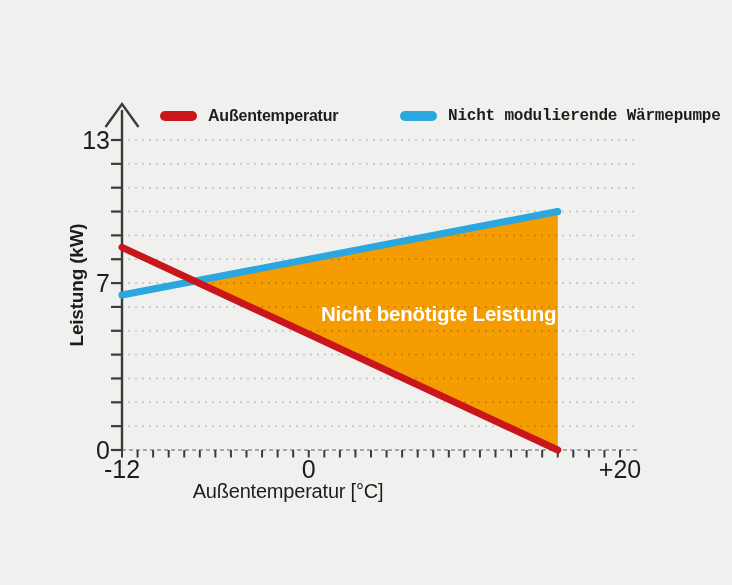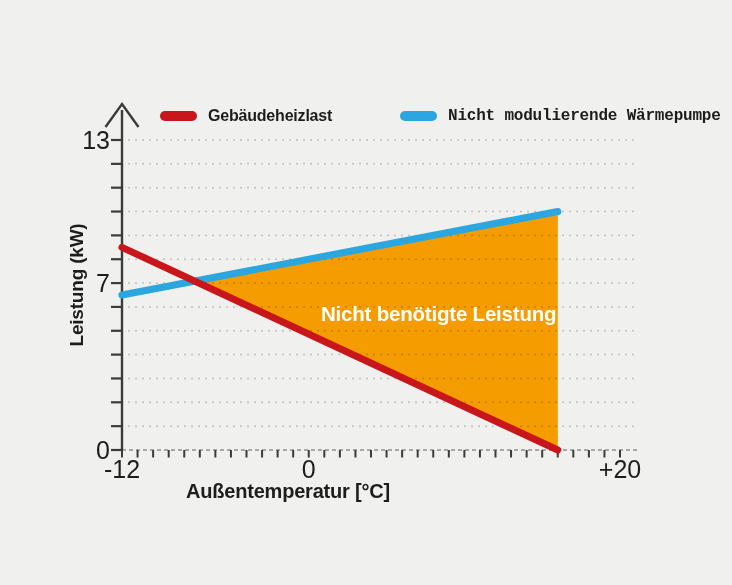--- a/index.html
+++ b/index.html
@@ -45,21 +45,21 @@
     font-weight: 700;
     letter-spacing: -0.2px;
     white-space: nowrap;
   }
   .xlabel {
     position: absolute;
     left: 288px;
     top: 480px;
     transform: translateX(-50%);
     font-size: 20px;
-    font-weight: 700;
+    font-weight: 400;
     letter-spacing: -0.2px;
     white-space: nowrap;
   }
   .ylabel {
     position: absolute;
     left: 77px;
     top: 285px;
     transform: translate(-50%, -50%) rotate(-90deg);
     font-size: 19px;
     font-weight: 600;
@@ -143,21 +143,21 @@
       <text x="110" y="291.578" text-anchor="end" font-size="25" fill="#1d1d1b">7</text>
       <text x="110" y="148.502" text-anchor="end" font-size="25" fill="#1d1d1b">13</text>
       <text x="122" y="478" text-anchor="middle" font-size="25" fill="#1d1d1b">-12</text>
       <text x="308.75" y="478" text-anchor="middle" font-size="25" fill="#1d1d1b">0</text>
       <text x="620" y="478" text-anchor="middle" font-size="25" fill="#1d1d1b">+20</text>
       <text x="438.645" y="321.47523333333334" text-anchor="middle" font-size="20.5" font-weight="700" fill="#ffffff" letter-spacing="-0.2">Nicht benötigte Leistung</text>
     </svg>
 
   <div class="legend-item first">
     <span class="pill" style="background: rgb(200, 22, 26);"></span>
-    <span class="legend-label">Gebäudeheizlast</span>
+    <span class="legend-label">Außentemperatur</span>
   </div>
 
   <div class="legend-item second">
     <span class="pill" style="background: rgb(43, 166, 223);"></span>
     <span class="legend-label">Nicht modulierende Wärmepumpe</span>
   </div>
 
   <div class="xlabel">Außentemperatur [°C]</div>
   <div class="ylabel">Leistung (kW)</div>
 

